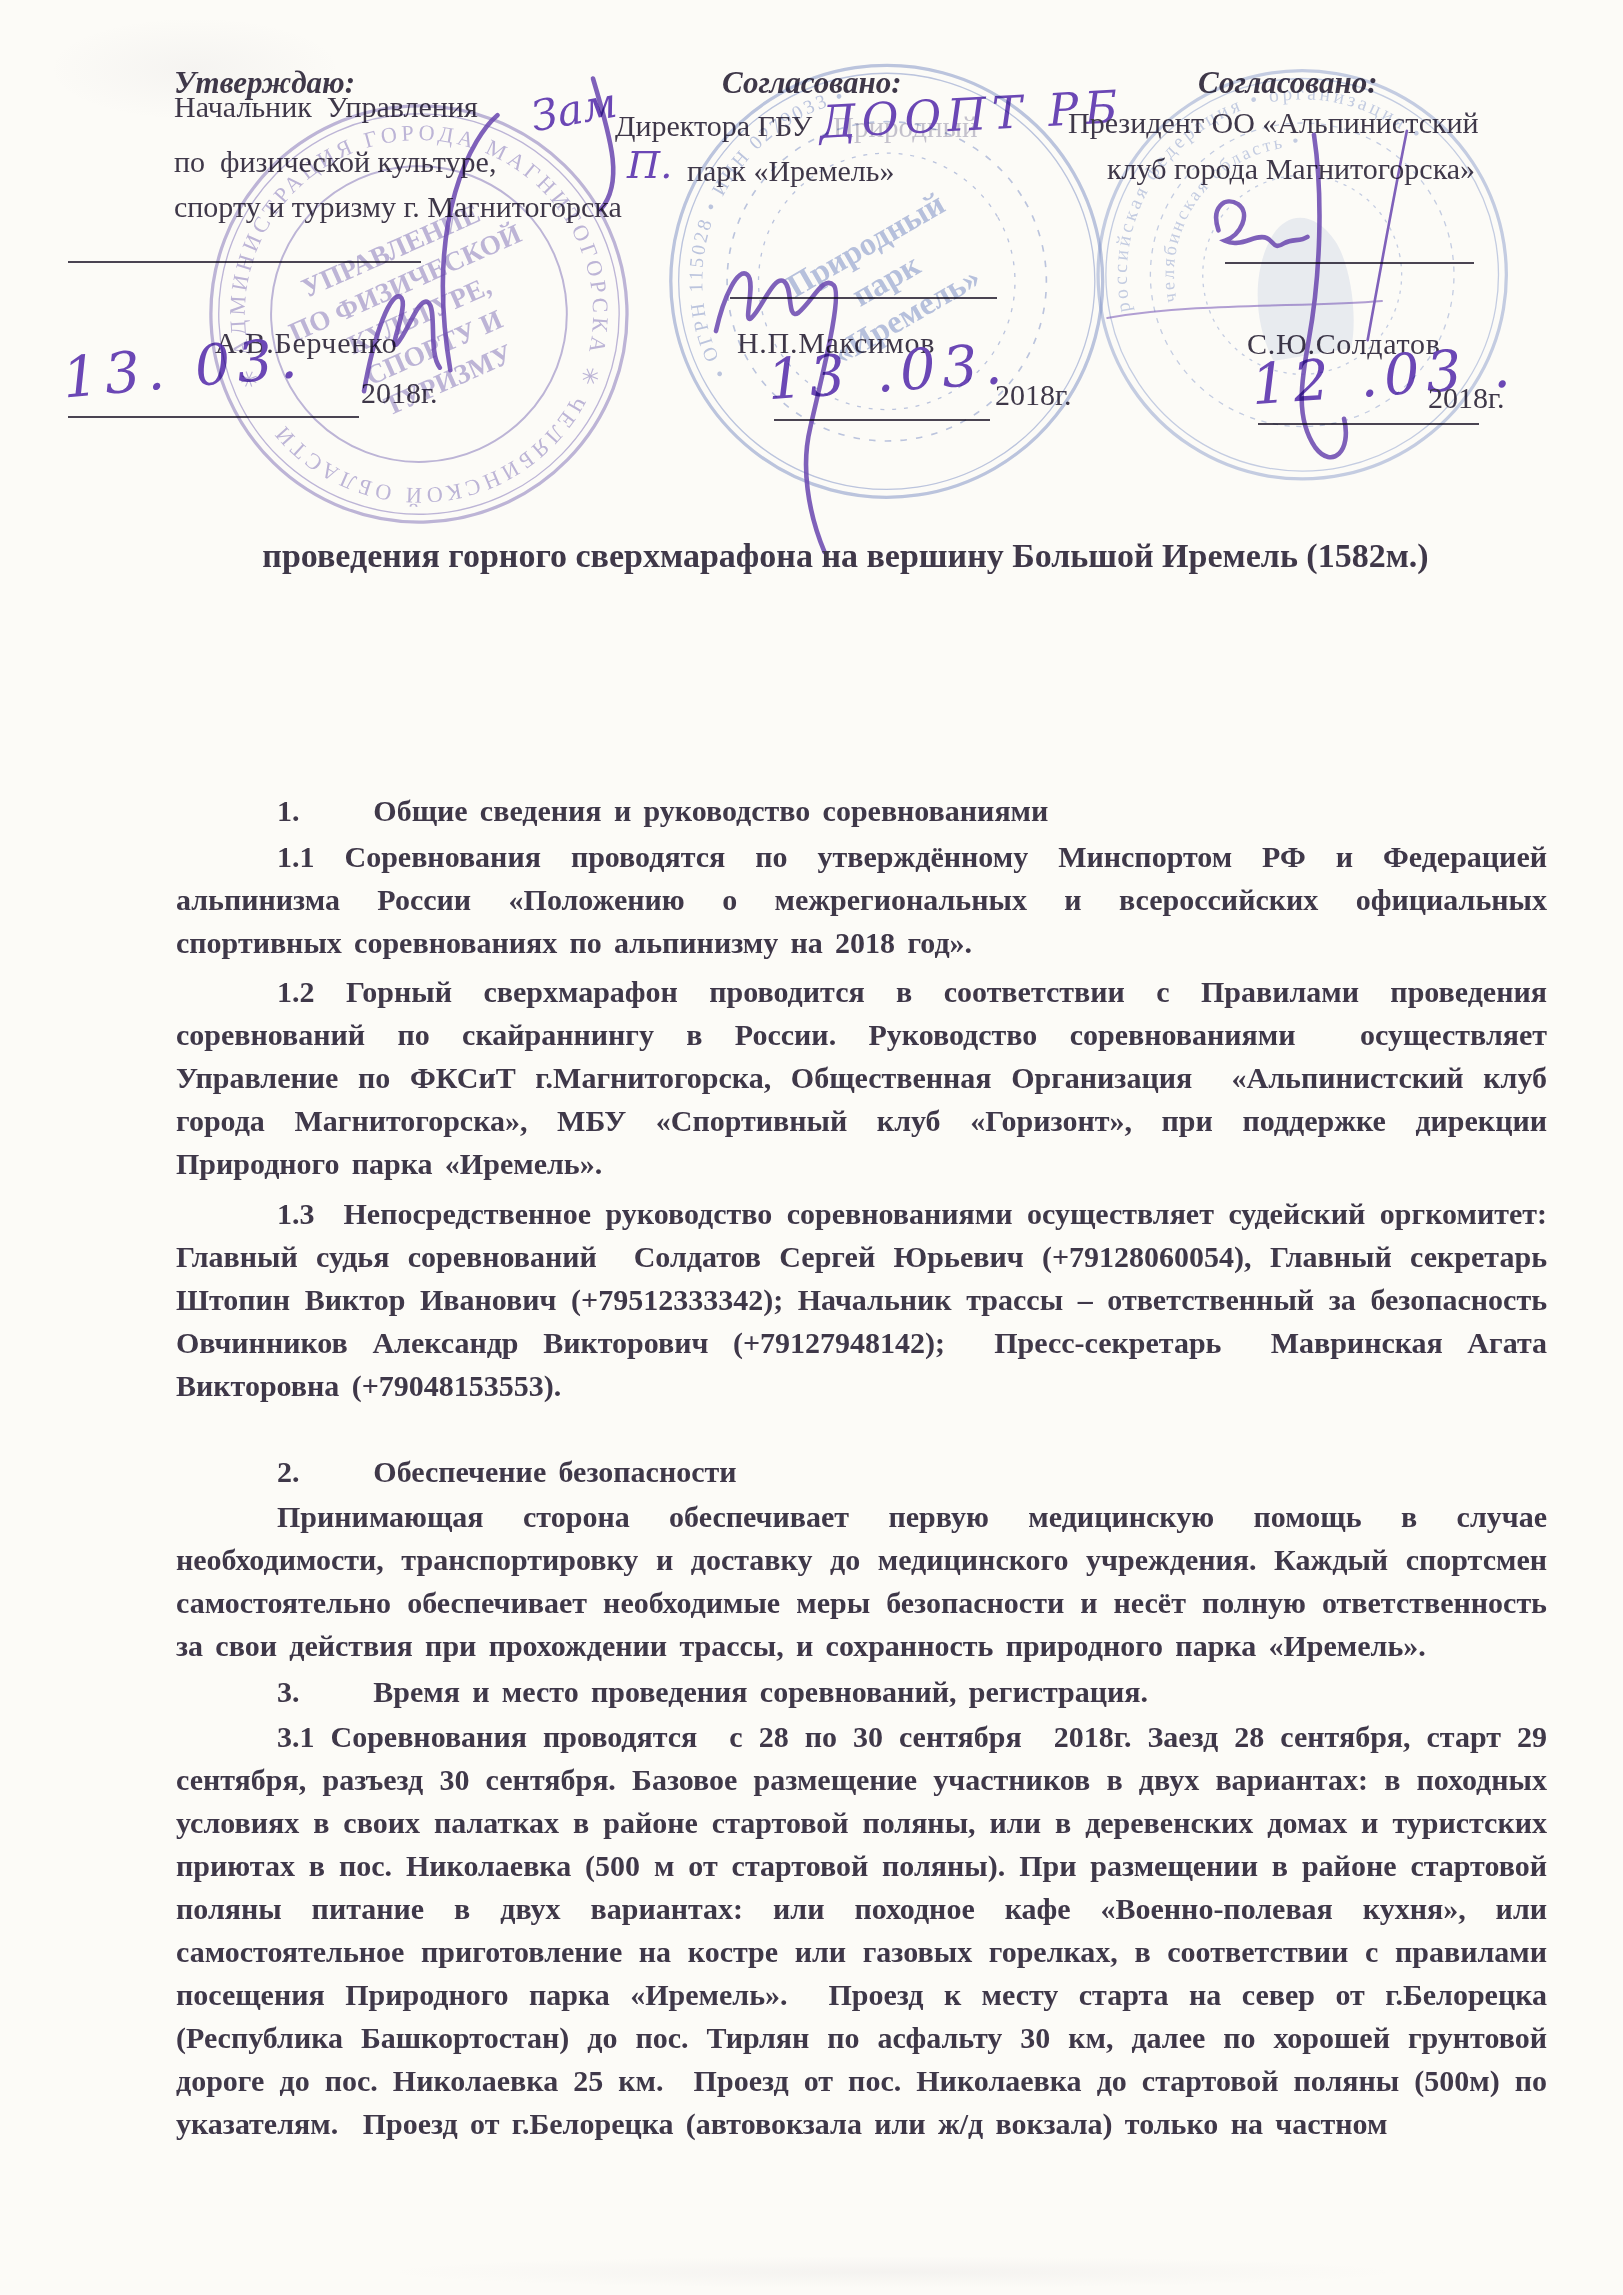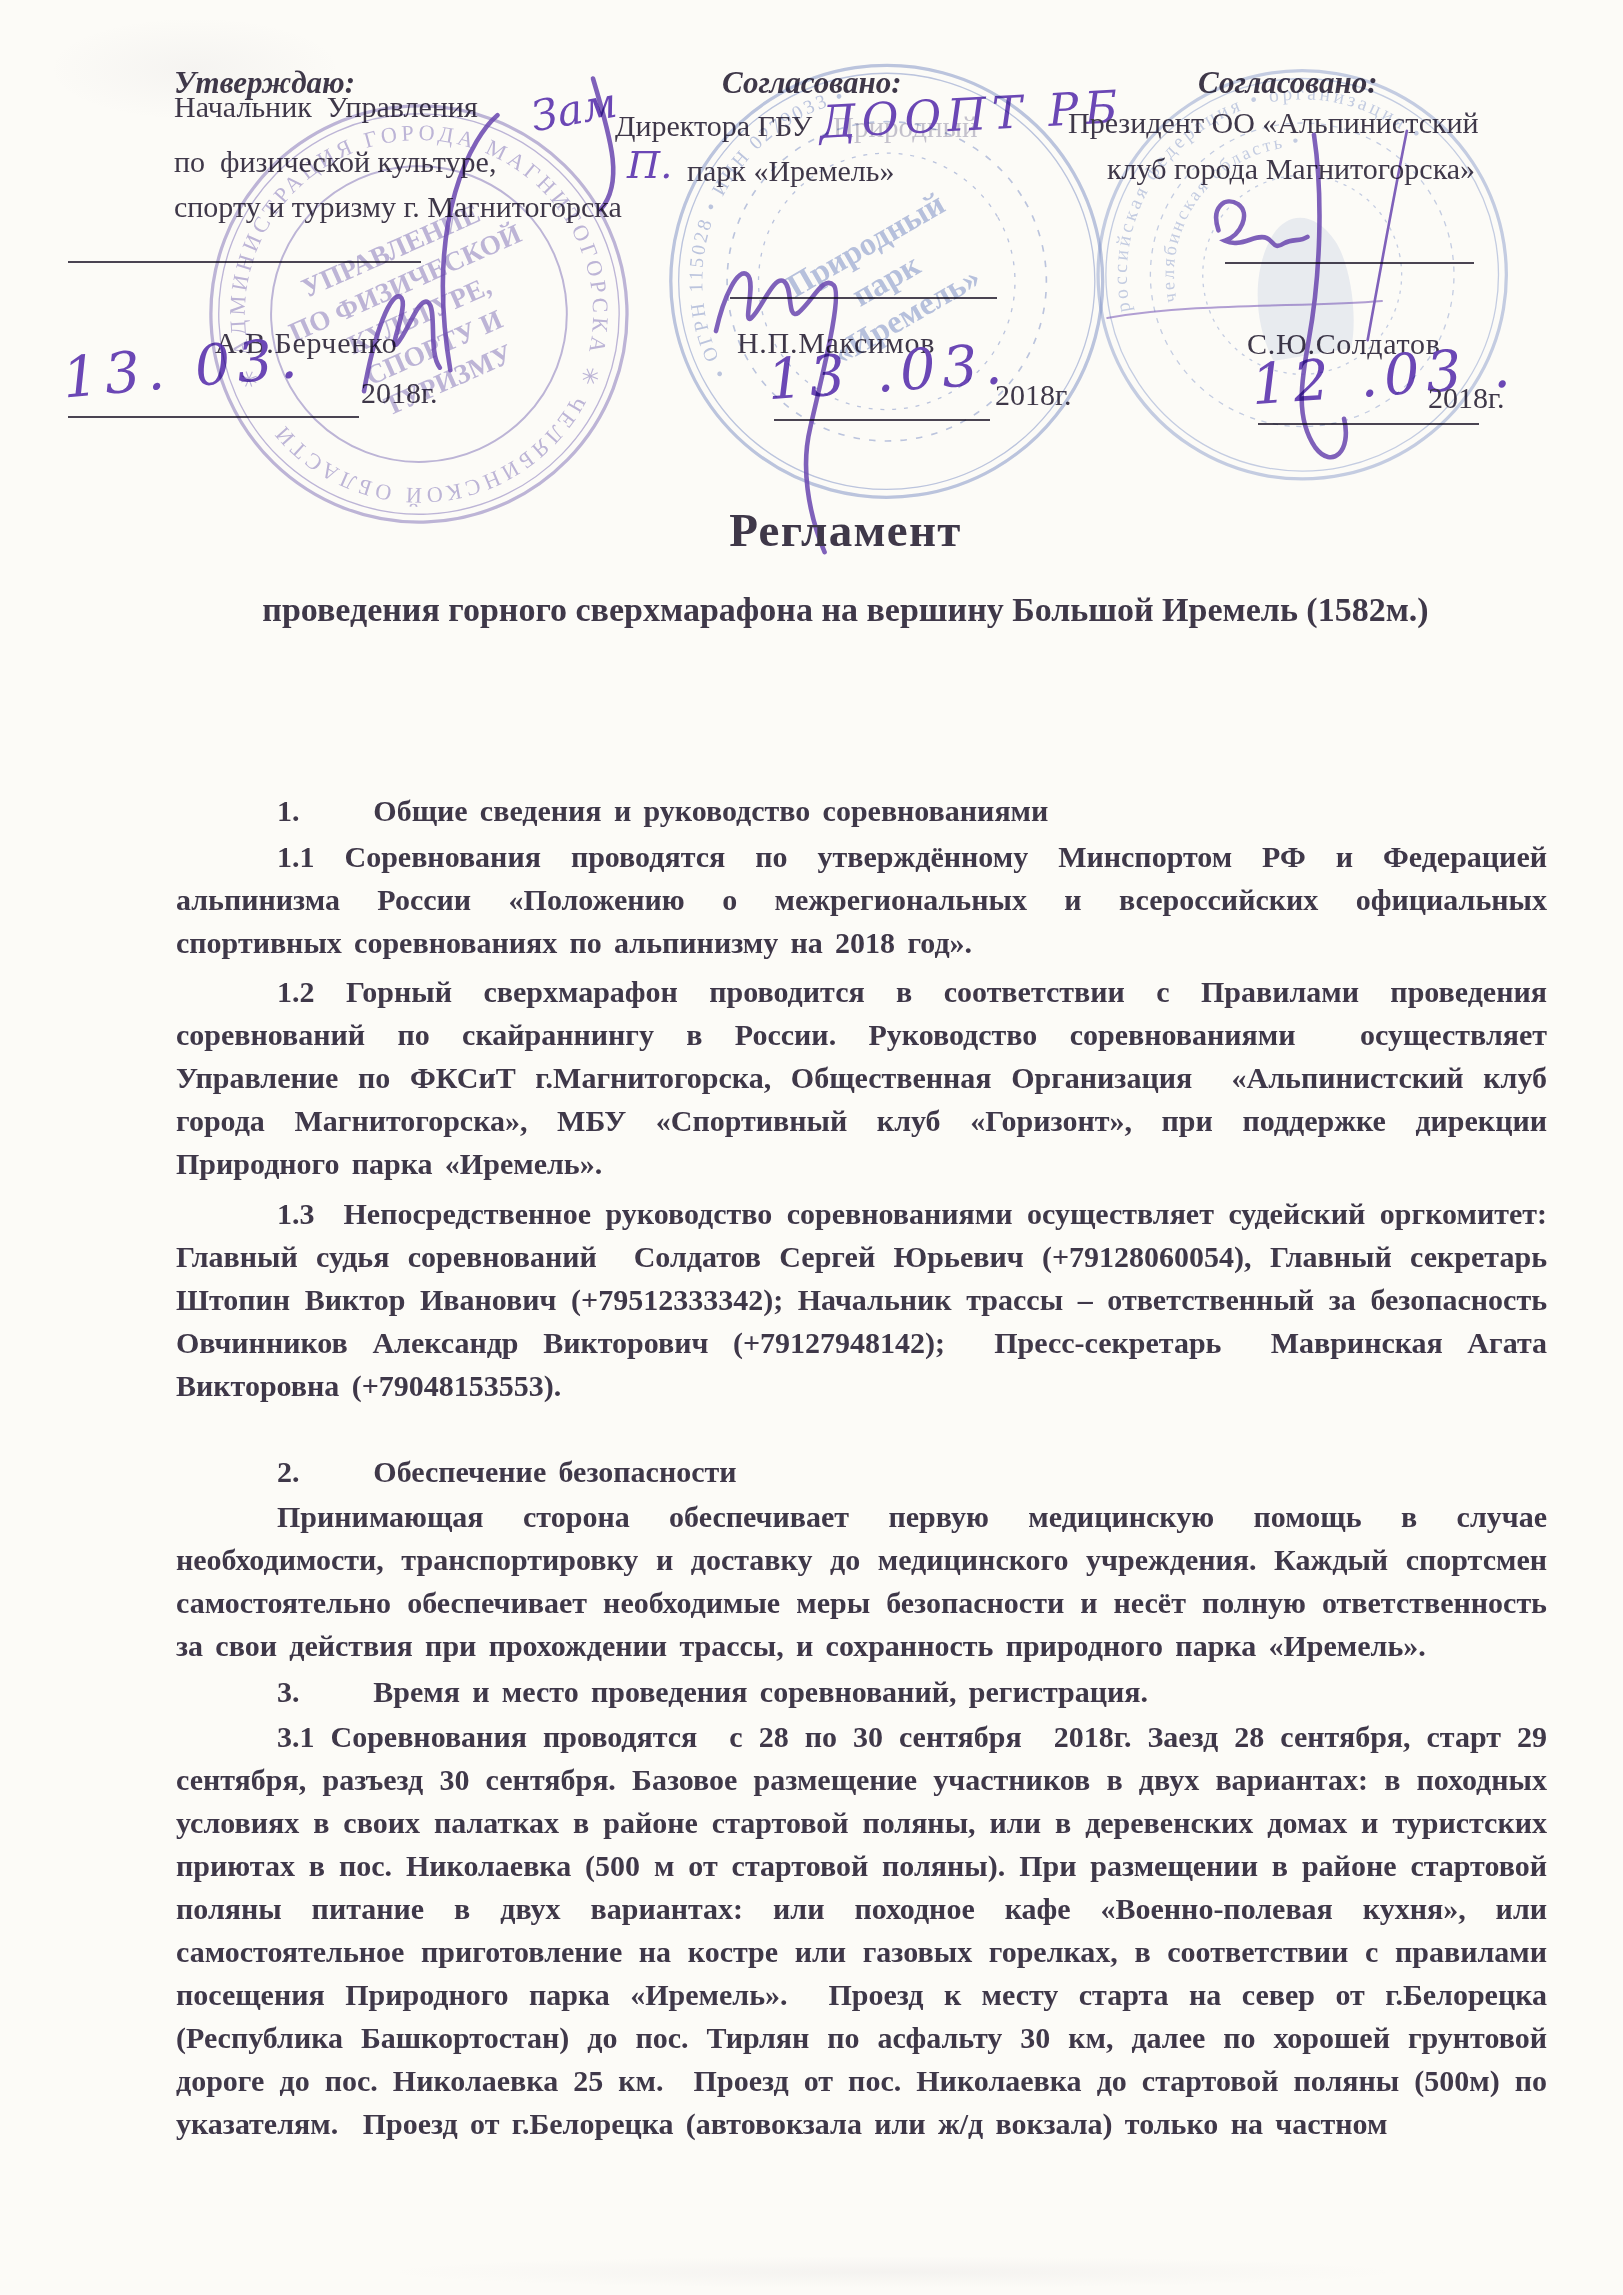--- a/index.html
+++ b/index.html
@@ -137,21 +137,20 @@
       <path d="M 906 120 C 936 220 952 280 918 320"></path>
       <path d="M 1094 506 C 1106 452 1128 408 1142 420 C 1156 432 1134 498 1148 486 C 1164 472 1182 420 1198 430 C 1212 440 1202 490 1220 478 C 1242 460 1258 420 1274 436 C 1288 452 1256 574 1238 654 C 1224 712 1234 782 1260 844"></path>
       <path d="M 1862 352 C 1850 316 1872 300 1892 312 C 1912 326 1896 360 1872 368 C 1896 380 1920 356 1936 364 C 1948 370 1946 382 1962 372 C 1976 364 1986 370 1998 362"></path>
       <path d="M 2008 206 C 2022 300 2018 420 2000 520 C 1988 586 1980 640 2010 684 C 2036 718 2066 690 2054 640"></path>
       <path d="M 2150 200 C 2130 300 2108 420 2090 520" stroke-width="4"></path>
       <path d="M 1692 486 C 1830 462 1992 470 2112 460" stroke-width="3" opacity="0.6"></path>
     </g>
   </svg>
 
   <div class="title-wrap">
-    <div class="title-main">Регламент</div>
     <div class="title-sub1">проведения горного сверхмарафона на вершину Большой Иремель (1582м.)</div>
   </div>
 
   <div class="body">
     <p class="hd">1.      Общие сведения и руководство соревнованиями</p>
     <p class="m-xs">1.1 Соревнования проводятся по утверждённому Минспортом РФ и Федерацией альпинизма России «Положению о межрегиональных и всероссийских официальных спортивных соревнованиях по альпинизму на 2018 год».</p>
     <p class="m-sm">1.2 Горный сверхмарафон проводится в соответствии с Правилами проведения соревнований по скайраннингу в России. Руководство соревнованиями  осуществляет Управление по ФКСиТ г.Магнитогорска, Общественная Организация  «Альпинистский клуб города Магнитогорска», МБУ «Спортивный клуб «Горизонт», при поддержке дирекции Природного парка «Иремель».</p>
     <p class="m-sm">1.3  Непосредственное руководство соревнованиями осуществляет судейский оргкомитет:  Главный судья соревнований  Солдатов Сергей Юрьевич (+79128060054), Главный секретарь Штопин Виктор Иванович (+79512333342); Начальник трассы – ответственный за безопасность Овчинников Александр Викторович (+79127948142);  Пресс-секретарь  Мавринская Агата Викторовна (+79048153553).</p>
     <p class="hd m-lg">2.      Обеспечение безопасности</p>
     <p class="m-xs">Принимающая сторона обеспечивает первую медицинскую помощь в случае необходимости, транспортировку и доставку до медицинского учреждения. Каждый спортсмен самостоятельно обеспечивает необходимые меры безопасности и несёт полную ответственность за свои действия при прохождении трассы, и сохранность природного парка «Иремель».</p>

